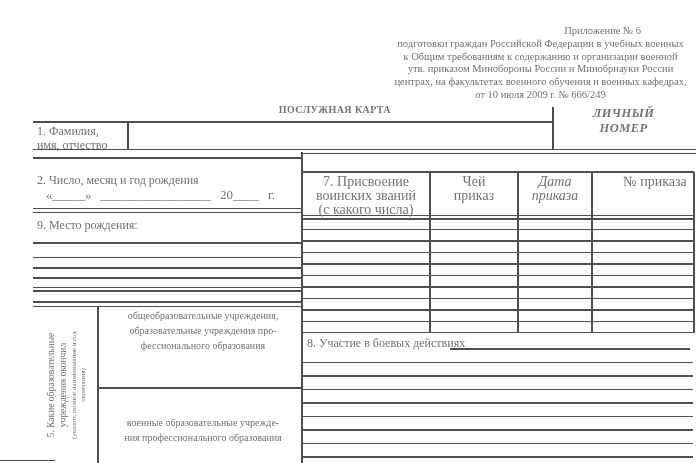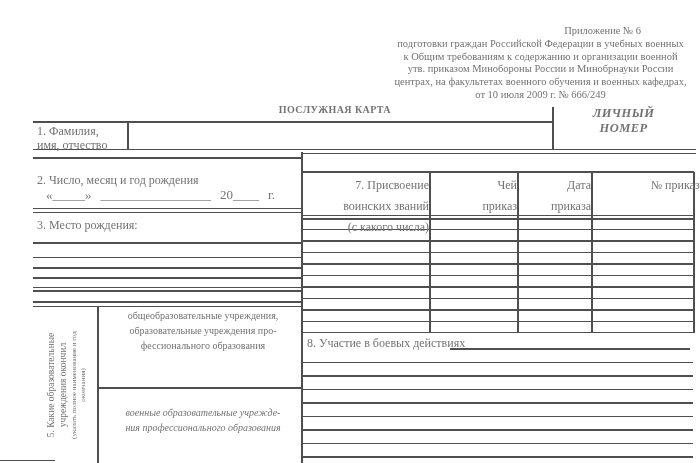--- a/index.html
+++ b/index.html
@@ -17,25 +17,25 @@
   .f1{left:37px;top:125px;line-height:13.5px;width:92px;}
   .f2{left:37px;top:173px;}
   .f2row{position:absolute;left:46px;top:187px;font-size:13px;}
   .f2row span{margin-right:9px;}
   .f2row span:last-child{margin-right:0;}
   .f3{left:37px;top:218px;}
   .f4{left:37px;top:288px;}
   .f8{left:307px;top:336px;}
   .edu-cell{position:absolute;left:103px;width:200px;font-size:10px;line-height:15px;text-align:center;}
   .edu1{top:308px;}
-  .edu2{top:405px;font-style:italic;}
-  .th{position:absolute;top:175px;text-align:right;font-size:12px;line-height:21px;}
+  .edu2{top:415px;}
+  .th{position:absolute;top:175px;text-align:center;font-size:14px;line-height:14px;}
   .th1{left:303px;width:126px;}
   .th2{left:431px;width:86px;}
-  .th3{left:519px;width:72px;}
+  .th3{left:519px;width:72px;font-style:italic;}
   .th4{left:593px;width:100px;padding-left:12px;}
   .v5box{position:absolute;left:33px;top:307px;width:65px;height:156px;}
   .v5in{position:absolute;left:50%;top:50%;width:156px;
         transform:translate(-50%,-50%) rotate(-90deg);text-align:center;}
   .v5main{font-size:9.5px;line-height:11.5px;}
   .v5note{font-size:7px;line-height:8.5px;margin-top:1px;}
   .cell{position:absolute;}
 </style>
 </head>
 <body>
@@ -115,21 +115,21 @@
 
   <div class="lbl f1 pl">1. Фамилия,
 имя, отчество</div>
   <div class="cell" style="left:129px;top:123px;width:423px;height:26px;"></div>
 
   <div class="lbl f2">2. Число, месяц и год рождения</div>
   <div class="f2row">
     <span>«_____»</span><span>_________________</span><span>20____</span><span>г.</span>
   </div>
 
-  <div class="lbl f3">3. Место рождения:</div>
+  <div class="lbl f3">9. Место рождения:</div>
   <div class="cell" style="left:33px;top:232px;width:268px;height:58px;"></div>
 
 
   <div class="v5box">
     <div class="v5in">
       <div class="v5main pl">5. Какие образовательные
 учреждения окончил</div>
       <div class="v5note pl">(указать полное наименование и год
 окончания)</div>
     </div>

